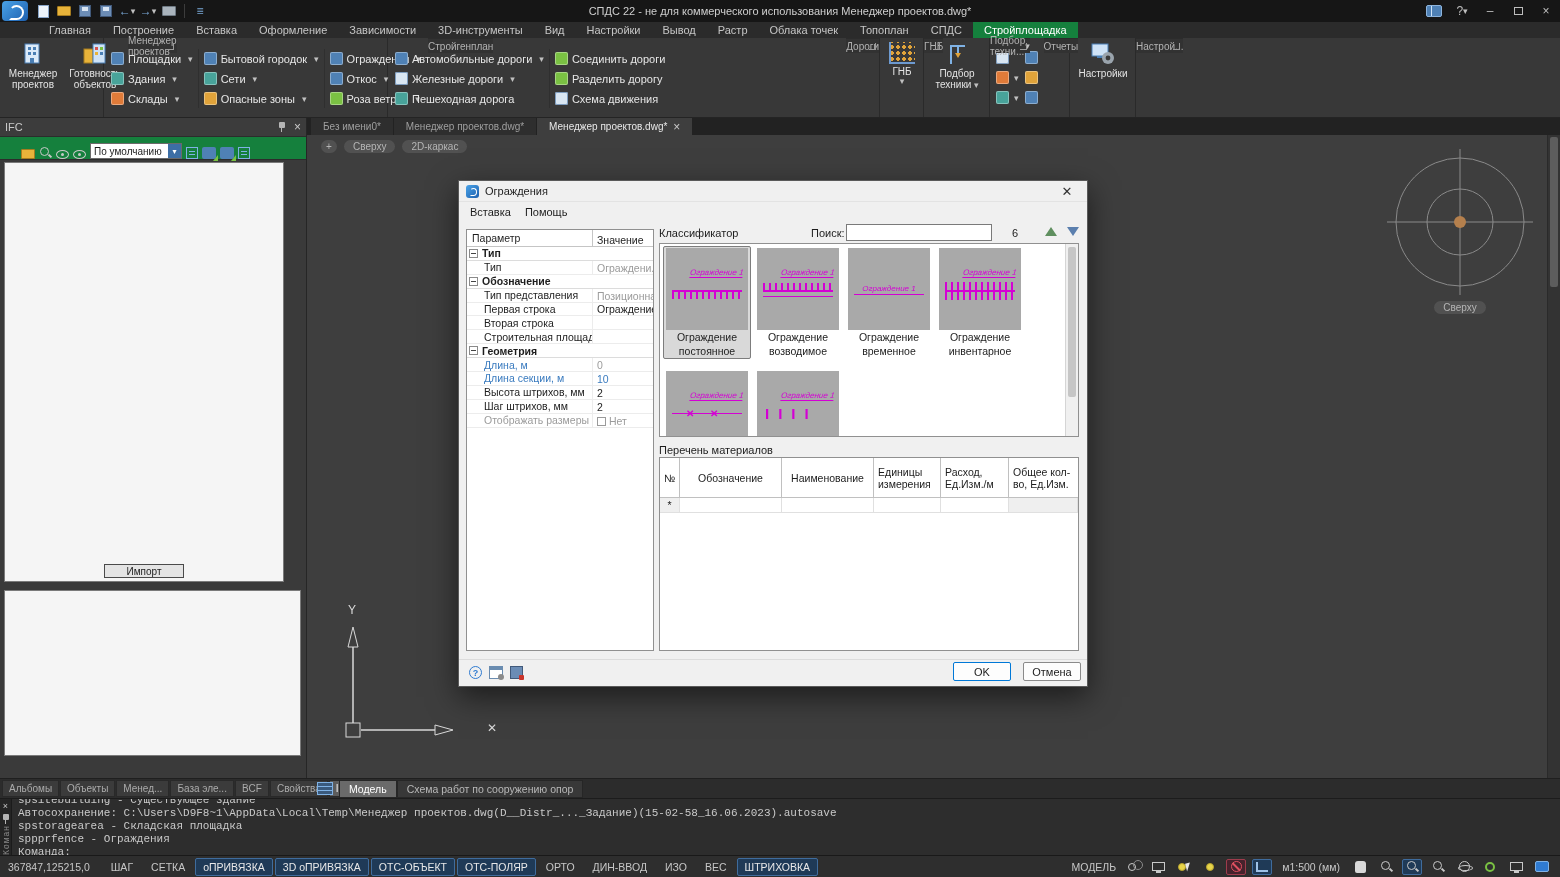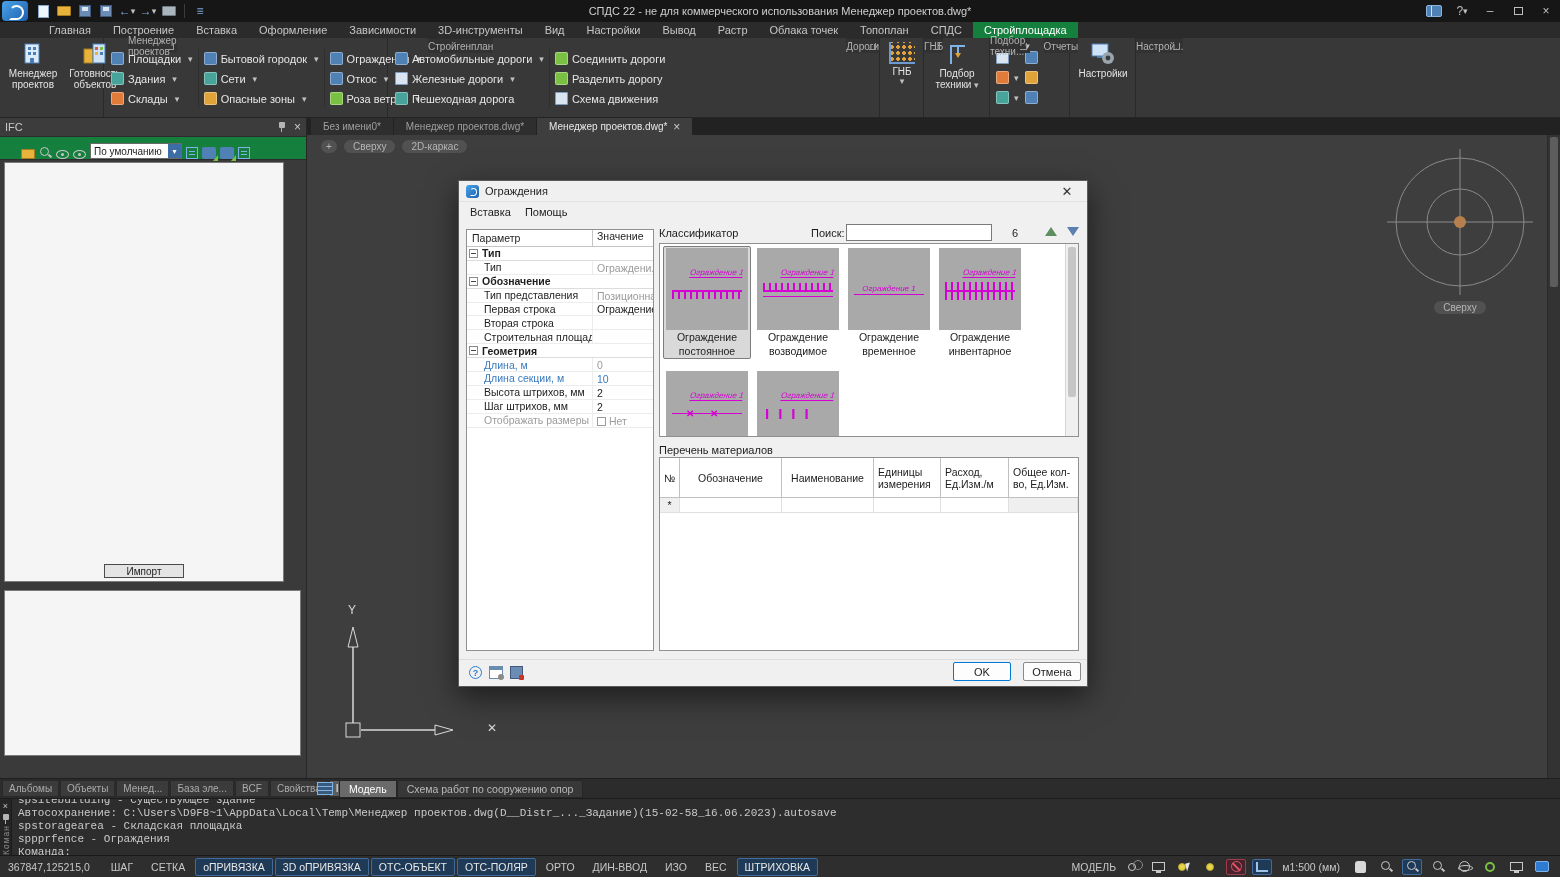--- a/index.html
+++ b/index.html
@@ -106,21 +106,21 @@
   
   #dlg{position:absolute;left:458px;top:180px;width:630px;height:507px;background:#f0f0f0;border:1px solid #5a5a5a;box-shadow:0 10px 28px rgba(0,0,0,.55);color:#1d1d1d}
   .dlg-title{height:21px;display:flex;align-items:center;gap:6px;padding:0 7px;border-bottom:1px solid #e3e3e3}
   .dlg-logo{width:13px;height:13px;border-radius:3px;background:linear-gradient(135deg,#4aa3e8,#1d5fae);position:relative}
   .dlg-logo::after{content:"";position:absolute;left:4px;top:3px;width:5px;height:6px;border:1.5px solid #fff;border-radius:50% 50% 50% 0;border-left-color:transparent}
   .dlg-close{margin-left:auto;width:26px;text-align:center;color:#333;font-size:13px}
   .dlg-menu{height:19px;display:flex;align-items:center;padding:0 4px}
   .dlg-menu span{padding:1px 7px}
   
   #ptable{position:absolute;left:7px;top:48px;width:188px;height:422px;background:#fff;border:1px solid #909090;font-size:10.5px}
-  .phead{display:flex;height:17px;border-bottom:1px solid #c5c5c5;align-items:flex-start}
+  .phead{display:flex;height:17px;border-bottom:1px solid #c5c5c5;align-items:flex-end}
   .phead .c1{flex:1;padding-left:5px;border-right:1px solid #c5c5c5;align-self:stretch;display:flex;align-items:center}
   .phead .c2{width:60px;padding-left:4px}
   .prow{display:flex;height:13.9px;align-items:flex-end;border-bottom:1px solid #ececec}
   .prow .n{flex:1;padding-left:17px;overflow:hidden;white-space:nowrap;align-self:stretch;display:flex;align-items:center;border-right:1px solid #ececec}
   .prow .v{width:60px;padding-left:4px;overflow:hidden;white-space:nowrap}
   .prow.group{font-weight:bold;border-bottom:1px solid #dcdcdc}
   .prow.group .n{padding-left:2px;border-right:none}
   .minus{width:9px;height:9px;border:1px solid #8a8a8a;background:#fff;position:relative;margin-right:4px;flex:none}
   .minus::after{content:"";position:absolute;left:1px;right:1px;top:3px;height:1px;background:#444}
   .mut{color:#9b9b9b}.acc{color:#3a7bbf}

